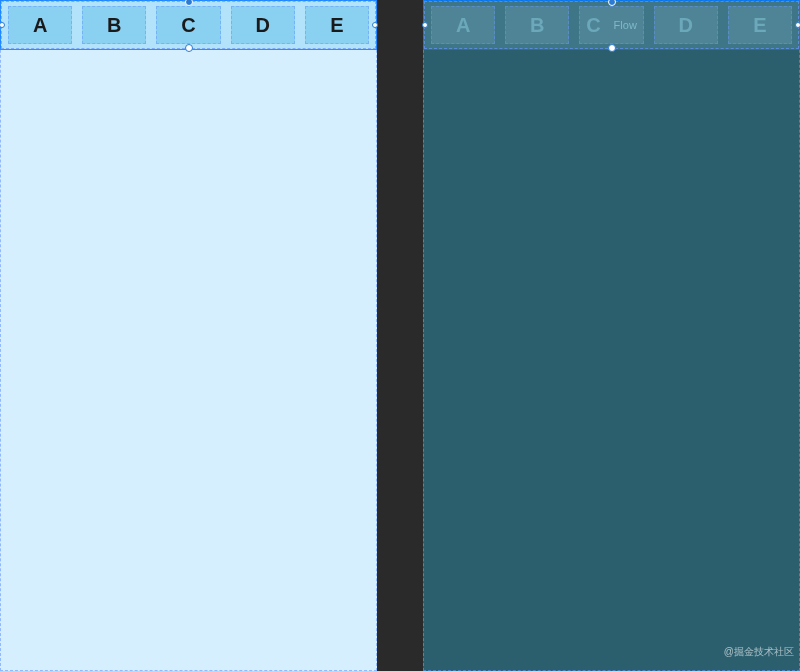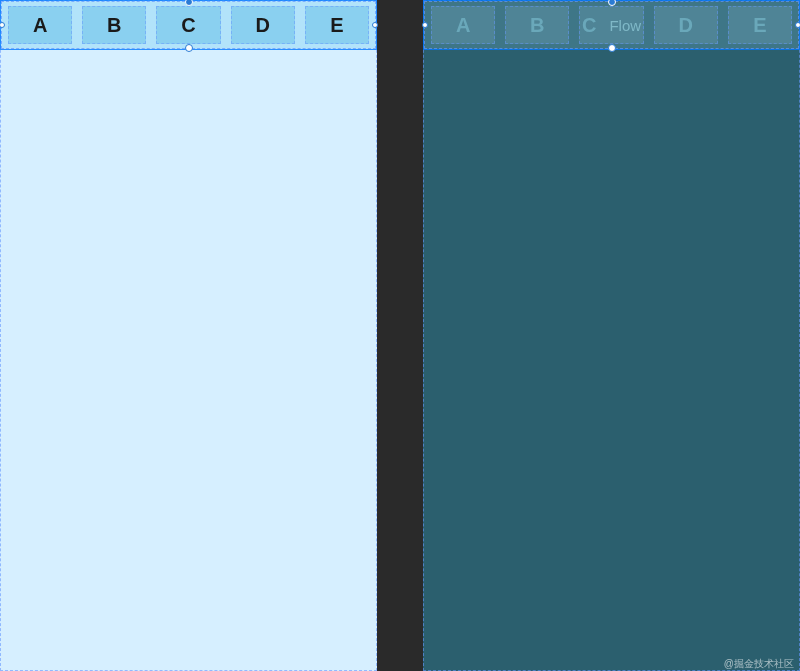--- a/index.html
+++ b/index.html
@@ -59,21 +59,21 @@
     }
     .panel-left .tab {
       background: #8ad0f0;
       color: #1a1a1a;
     }
     .panel-right .tab {
       background: #4f8496;
       color: #6aa8ba;
     }
     .tab .sublabel {
-      font-size: 15px;
+      font-size: 11px;
       font-weight: normal;
       margin-left: 13px;
       color: #7fb8c7;
     }
     .handle {
       position: absolute;
       width: 8px;
       height: 8px;
       border-radius: 50%;
       background: #fff;
@@ -84,21 +84,21 @@
       background: #2a7bd4;
       border: 1px solid #fff;
     }
     .handle.small {
       width: 6px;
       height: 6px;
     }
     .watermark {
       position: absolute;
       right: 6px;
-      bottom: 0;
+      bottom: 12px;
       font-size: 10px;
       color: rgba(255,255,255,0.6);
     }
   </style>
 </head>
 <body>
 
 <div class="panel panel-left">
   <div class="tab-row">
     <div class="tab">

